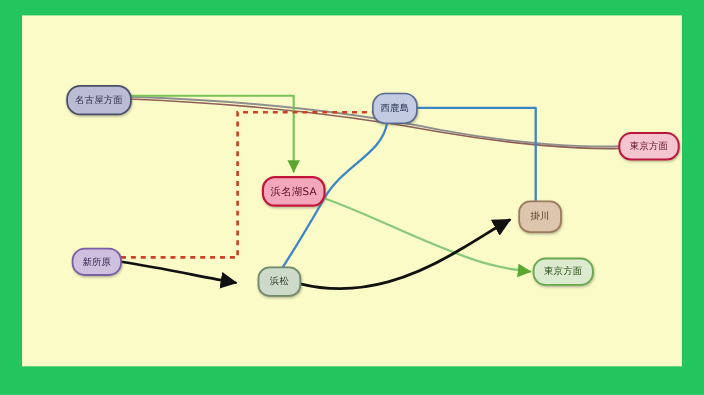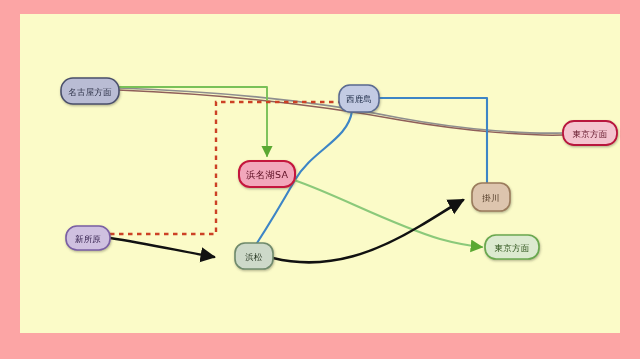--- a/index.html
+++ b/index.html
@@ -43,21 +43,21 @@
     text-anchor: middle;
     pointer-events: none;
   }
   .node-label.big {
     font-size: 9.5px;
   }
 </style>
 </head>
 <body>
 
-<div id="stage" style="background: #fca5a5;">
+<div id="stage" style="background: #22c55e;">
 
   <div id="canvas-bg" style="left: 20px; top: 14px; width: 600px; height: 319px; background: rgb(251, 251, 200);"></div>
 
   <svg id="graph" viewBox="0 0 640 359" width="640" height="359" xmlns="http://www.w3.org/2000/svg">
     <defs>
       <marker id="arrow-green" markerWidth="7" markerHeight="7" refX="5.4" refY="3" orient="auto">
         <path d="M0,0 L6,3 L0,6 z" fill="#5aa832"></path>
       </marker>
       <marker id="arrow-lgreen" markerWidth="7" markerHeight="7" refX="5.4" refY="3" orient="auto">
         <path d="M0,0 L6,3 L0,6 z" fill="#5aa832"></path>

